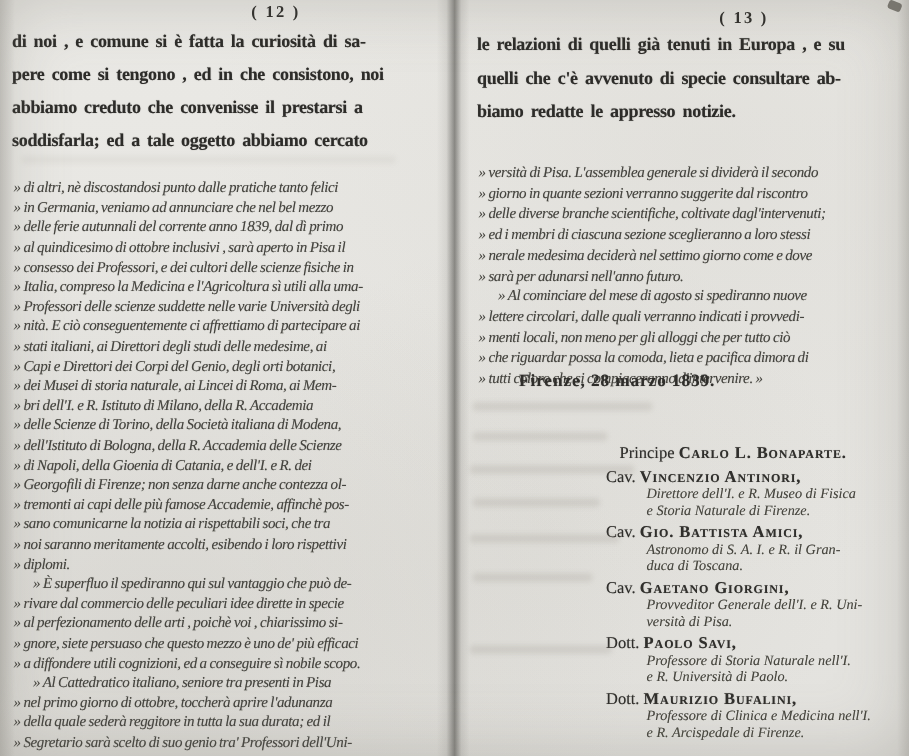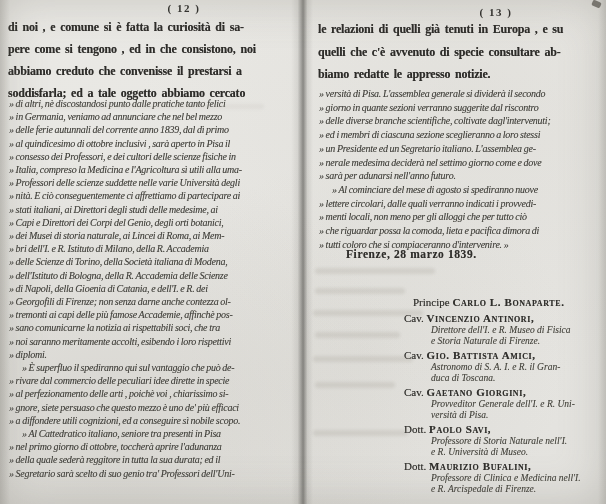--- a/index.html
+++ b/index.html
@@ -48,21 +48,21 @@
     font-size:11px;font-weight:bold;letter-spacing:1.5px;color:#2e2d2a;padding-left:40px;
   }
   .pagenum-left{top:2px;left:0;width:288px;}
   .pagenum-right{top:6px;left:14px;width:278px;}
 
   .intro{position:absolute;font-weight:bold;color:#2d2c29;text-shadow:0 0 0.6px rgba(45,44,41,0.55);}
   .intro-left{left:8px;top:16px;width:286px;font-size:12px;line-height:22px;letter-spacing:-0.2px;word-spacing:2px;}
   .intro-right{left:15px;top:18px;width:278px;font-size:12px;line-height:22.5px;letter-spacing:-0.2px;word-spacing:2px;}
   .iline{white-space:nowrap;}
 
-  .quote{position:absolute;font-style:italic;color:#45443f;text-shadow:0 0 0.5px rgba(69,68,63,0.45);}
+  .quote{position:absolute;font-style:italic;color:#45443f;text-shadow:0 0 0.5px rgba(69,68,63,0.45);margin-top:22px;}
   .quote-left{left:9px;top:97px;width:286px;font-size:10px;line-height:13.2px;letter-spacing:-0.25px;word-spacing:-0.4px;}
   .quote-right{left:16px;top:87px;width:282px;font-size:10px;line-height:13.7px;letter-spacing:-0.25px;word-spacing:-0.4px;}
   .qline{white-space:nowrap;}
   .qline.indent{padding-left:13px;}
 
   .dateline{
     position:absolute;left:43px;top:248px;
     font-size:11.5px;font-weight:bold;letter-spacing:0.6px;color:#2f2e2b;
     text-shadow:0 0 0.6px rgba(47,46,43,0.5);
   }
@@ -138,21 +138,20 @@
     <div class="intro intro-right">
         <div class="iline">le relazioni di quelli già tenuti in Europa , e su</div>
         <div class="iline">quelli che c'è avvenuto di specie consultare ab-</div>
         <div class="iline">biamo redatte le appresso notizie.</div>
       </div>
     <div class="quote quote-right">
         <div class="qline">» versità di Pisa. L'assemblea generale si dividerà il secondo</div>
         <div class="qline">» giorno in quante sezioni verranno suggerite dal riscontro</div>
         <div class="qline">» delle diverse branche scientifiche, coltivate dagl'intervenuti;</div>
         <div class="qline">» ed i membri di ciascuna sezione sceglieranno a loro stessi</div>
-        <div class="qline">» un Presidente ed un Segretario italiano. L'assemblea ge-</div>
         <div class="qline">» nerale medesima deciderà nel settimo giorno come e dove</div>
         <div class="qline">» sarà per adunarsi nell'anno futuro.</div>
         <div class="qline indent">» Al cominciare del mese di agosto si spediranno nuove</div>
         <div class="qline">» lettere circolari, dalle quali verranno indicati i provvedi-</div>
         <div class="qline">» menti locali, non meno per gli alloggi che per tutto ciò</div>
         <div class="qline">» che riguardar possa la comoda, lieta e pacifica dimora di</div>
         <div class="qline">» tutti coloro che si compiaceranno d'intervenire. »</div>
       </div>
     <div class="dateline">Firenze, 28 marzo 1839.</div>
     <div class="signatories">
@@ -161,21 +160,21 @@
         <div class="sig-title">Direttore dell'I. e R. Museo di Fisica</div>
         <div class="sig-title">e Storia Naturale di Firenze.</div>
         <div class="sig-name"><span class="sig-prefix">Cav. </span><span class="sig-person">Gio. Battista Amici,</span></div>
         <div class="sig-title">Astronomo di S. A. I. e R. il Gran-</div>
         <div class="sig-title">duca di Toscana.</div>
         <div class="sig-name"><span class="sig-prefix">Cav. </span><span class="sig-person">Gaetano Giorgini,</span></div>
         <div class="sig-title">Provveditor Generale dell'I. e R. Uni-</div>
         <div class="sig-title">versità di Pisa.</div>
         <div class="sig-name"><span class="sig-prefix">Dott. </span><span class="sig-person">Paolo Savi,</span></div>
         <div class="sig-title">Professore di Storia Naturale nell'I.</div>
-        <div class="sig-title">e R. Università di Museo.</div>
+        <div class="sig-title">e R. Università di Paolo.</div>
         <div class="sig-name"><span class="sig-prefix">Dott. </span><span class="sig-person">Maurizio Bufalini,</span></div>
         <div class="sig-title">Professore di Clinica e Medicina nell'I.</div>
         <div class="sig-title">e R. Arcispedale di Firenze.</div>
       </div>
 
     <div class="smudge" style="left:12px;top:268px;width:120px;height:6px;"></div>
     <div class="smudge" style="left:12px;top:288px;width:90px;height:6px;"></div>
     <div class="smudge" style="left:10px;top:310px;width:110px;height:6px;"></div>
     <div class="smudge" style="left:12px;top:332px;width:85px;height:6px;"></div>
     <div class="smudge" style="left:10px;top:356px;width:100px;height:6px;"></div>

